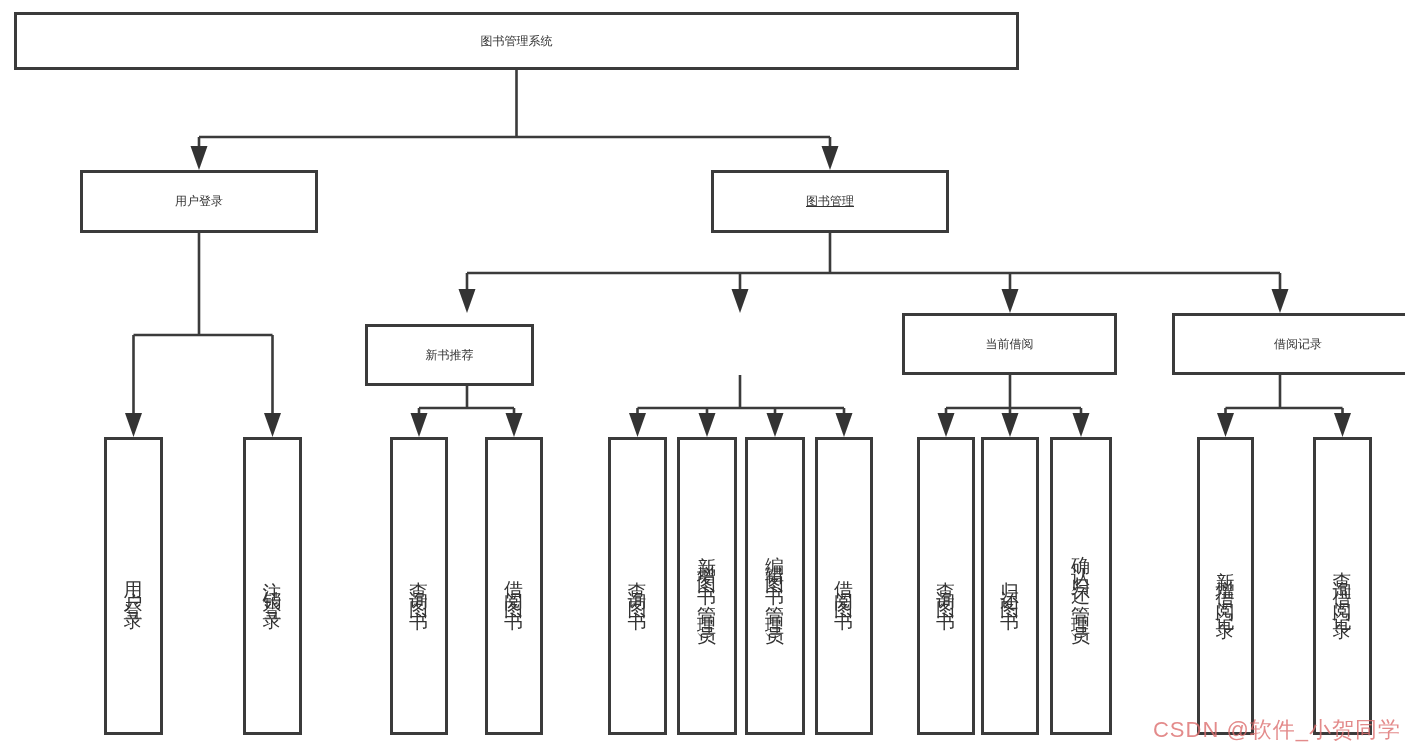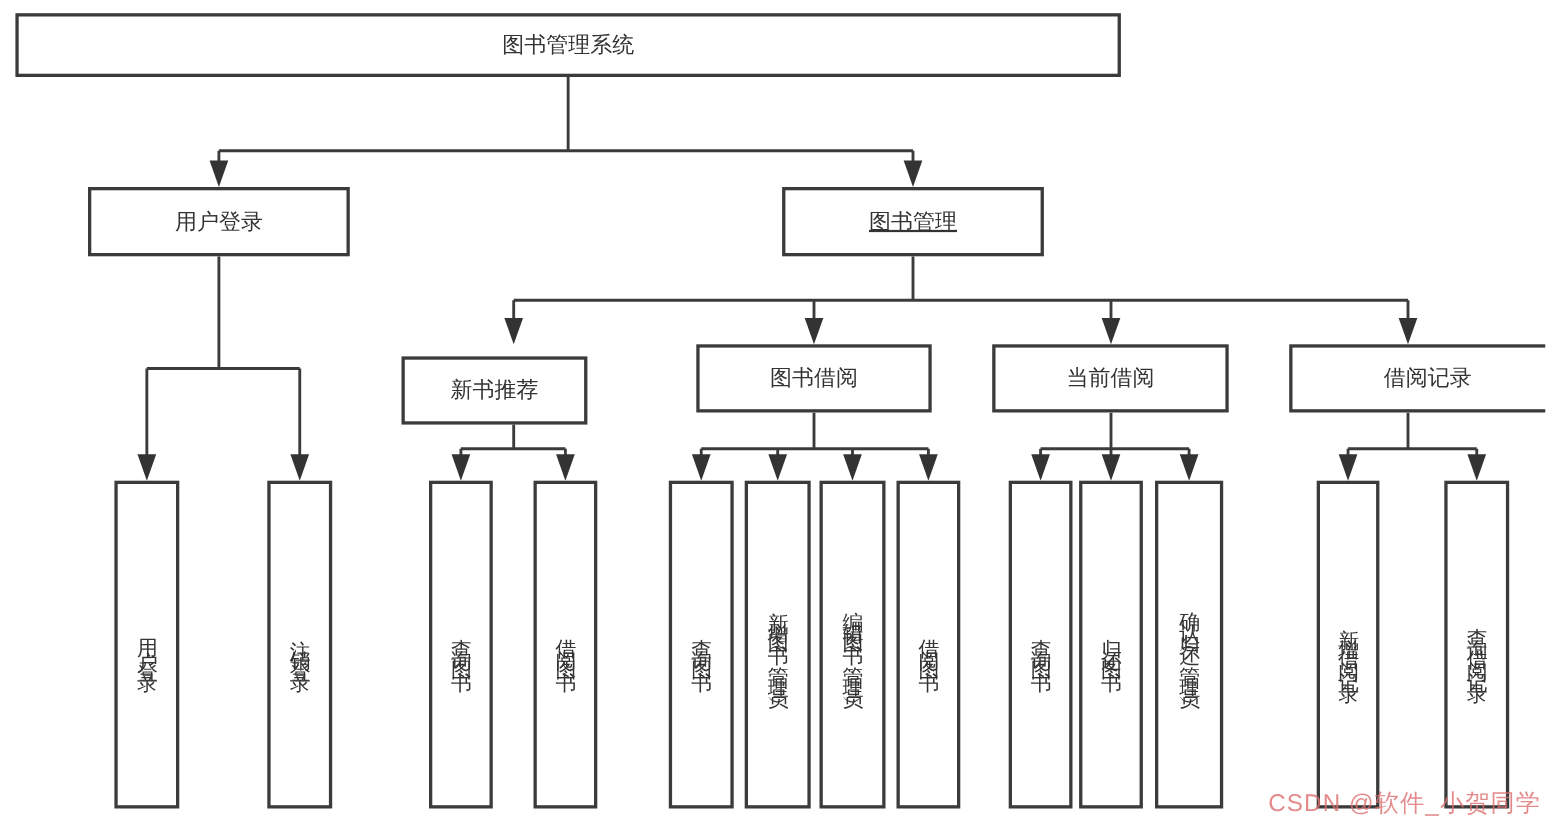--- a/index.html
+++ b/index.html
@@ -5,21 +5,21 @@
   html,body{margin:0;padding:0;background:#fff;}
   .canvas{
     position:relative;width:1405px;height:747px;background:#ffffff;
     font-family:"Liberation Sans","DejaVu Sans",sans-serif;overflow:hidden;
   }
   .connectors{position:absolute;left:0;top:0;z-index:0;}
   .node{
     position:absolute;box-sizing:border-box;background:#ffffff;
     border:3px solid #3b3b3b;color:#333333;z-index:1;
     display:flex;align-items:center;justify-content:center;
-    font-size:20px;line-height:1.2;white-space:nowrap;
+    font-size:12px;line-height:1.2;white-space:nowrap;
   }
   .node.vert{
     writing-mode:vertical-rl;text-orientation:mixed;
     letter-spacing:10px;font-size:19px;white-space:normal;
     line-height:1;
   }
   .watermark{
     position:absolute;right:4px;bottom:2px;z-index:2;
     font-size:22px;color:#dd6f6f;opacity:.8;letter-spacing:1px;margin-left:36px;
   }
@@ -68,21 +68,20 @@
       <polygon points="1334,413 1351,413 1342.5,437"></polygon>
     </g>
   </svg>
 
   <div class="node" style="left:14px;top:12px;width:1005px;height:58px;">图书管理系统</div>
 
   <div class="node" style="left:80px;top:170px;width:238px;height:63px;">用户登录</div>
   <div class="node" style="left:711px;top:170px;width:238px;height:63px;text-decoration:underline;">图书管理</div>
 
   <div class="node" style="left:365px;top:324px;width:169px;height:62px;">新书推荐</div>
-  <div class="node" style="left:633px;top:313px;width:214px;height:62px;">图书借阅</div>
   <div class="node" style="left:902px;top:313px;width:215px;height:62px;text-align:right;">当前借阅</div>
   <div class="node" style="left:1172px;top:313px;width:252px;height:62px;">借阅记录</div>
 
   <div class="node vert" style="left:104px;top:437px;width:59px;height:298px;">用户登录</div>
   <div class="node vert" style="left:243px;top:437px;width:59px;height:298px;">注销登录</div>
 
   <div class="node vert" style="left:390px;top:437px;width:58px;height:298px;">查询图书</div>
   <div class="node vert" style="left:485px;top:437px;width:58px;height:298px;">借阅图书</div>
 
   <div class="node vert" style="left:608px;top:437px;width:59px;height:298px;">查询图书</div>

